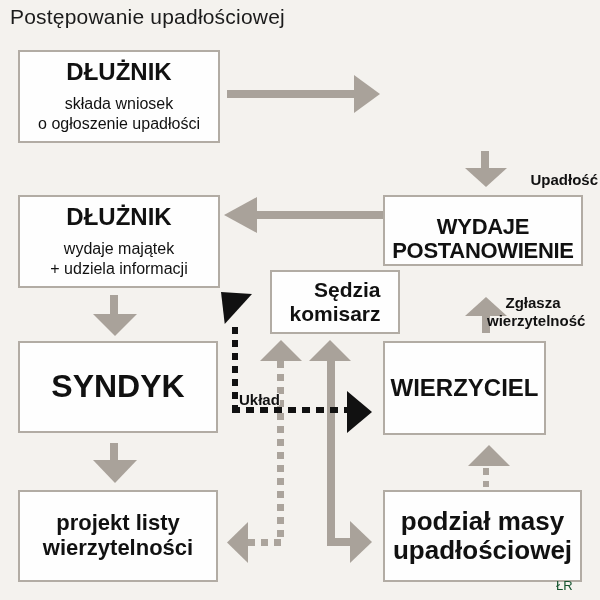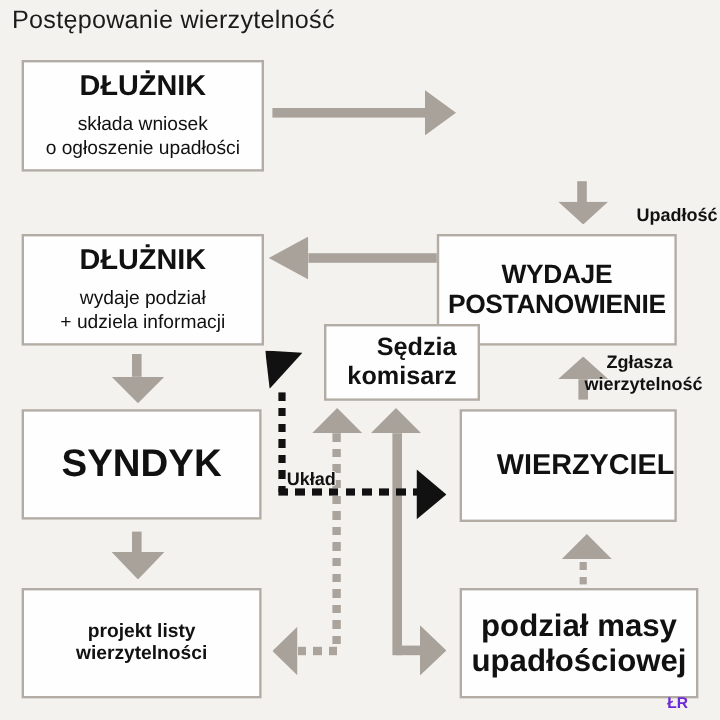--- a/index.html
+++ b/index.html
@@ -33,62 +33,62 @@
     background:repeating-linear-gradient(to bottom,#111 0 7px,transparent 7px 13px);}
   .dashh-black{position:absolute;z-index:4;
     background:repeating-linear-gradient(to right,#111 0 8px,transparent 8px 14px);}
 
   .lbl{position:absolute;font-weight:bold;color:#111;z-index:5;white-space:pre-line;}
   .lbl-upadlosc{left:514px;top:171px;width:84px;font-size:15px;text-align:right;}
   .lbl-zglasza{left:487px;top:294px;width:92px;font-size:15px;line-height:18px;text-align:center;}
   .lbl-uklad{left:239px;top:391px;font-size:15px;
              text-shadow:-1px 0 #f4f2ee,1px 0 #f4f2ee,0 -1px #f4f2ee,0 1px #f4f2ee;text-align:right;}
 
-  .credit{position:absolute;left:556px;top:578px;font-size:13px;color:#6d28d9;z-index:5;font-weight:bold;}
+  .credit{position:absolute;left:556px;top:578px;font-size:13px;color:#14532d;z-index:5;}
 </style>
 </head>
 <body>
 
 <div id="canvas">
 
-  <div class="page-title">Postępowanie wierzytelność</div>
+  <div class="page-title">Postępowanie upadłościowej</div>
 
   <div class="box" style="left:18px;top:50px;width:202px;height:93px;">
     <div class="bt" style="font-size:24px;">DŁUŻNIK</div>
     <div class="bs">składa wniosek
 o ogłoszenie upadłości</div>
   </div>
 
 
-  <div class="box" style="left:364px;top:195px;width:200px;height:93px;">
+  <div class="box" style="left:383px;top:195px;width:200px;height:71px;justify-content:flex-end;">
     <div class="bt" style="font-size:22px;letter-spacing:-0.3px;">WYDAJE
 POSTANOWIENIE</div>
   </div>
 
   <div class="box" style="left:18px;top:195px;width:202px;height:93px;">
     <div class="bt" style="font-size:24px;">DŁUŻNIK</div>
-    <div class="bs">wydaje podział
+    <div class="bs">wydaje majątek
 + udziela informacji</div>
   </div>
 
   <div class="box" style="left:270px;top:270px;width:130px;height:64px;z-index:6;">
     <div class="bt" style="font-size:21px;text-align:right;">Sędzia
 komisarz</div>
   </div>
 
   <div class="box" style="left:18px;top:341px;width:200px;height:92px;">
     <div class="bt" style="font-size:32px;">SYNDYK</div>
   </div>
 
-  <div class="box" style="left:383px;top:341px;width:181px;height:94px;align-items:flex-end;">
+  <div class="box" style="left:383px;top:341px;width:163px;height:94px;">
     <div class="bt" style="font-size:24px;">WIERZYCIEL</div>
   </div>
 
   <div class="box" style="left:18px;top:490px;width:200px;height:92px;">
-    <div class="bt" style="font-size:16px;">projekt listy
+    <div class="bt" style="font-size:22px;">projekt listy
 wierzytelności</div>
   </div>
 
   <div class="box" style="left:383px;top:490px;width:199px;height:92px;">
     <div class="bt" style="font-size:26px;">podział masy
 upadłościowej</div>
   </div>
 
   <div>
     <div class="stem" style="left:227px;top:90px;width:128px;height:8px;"></div>

